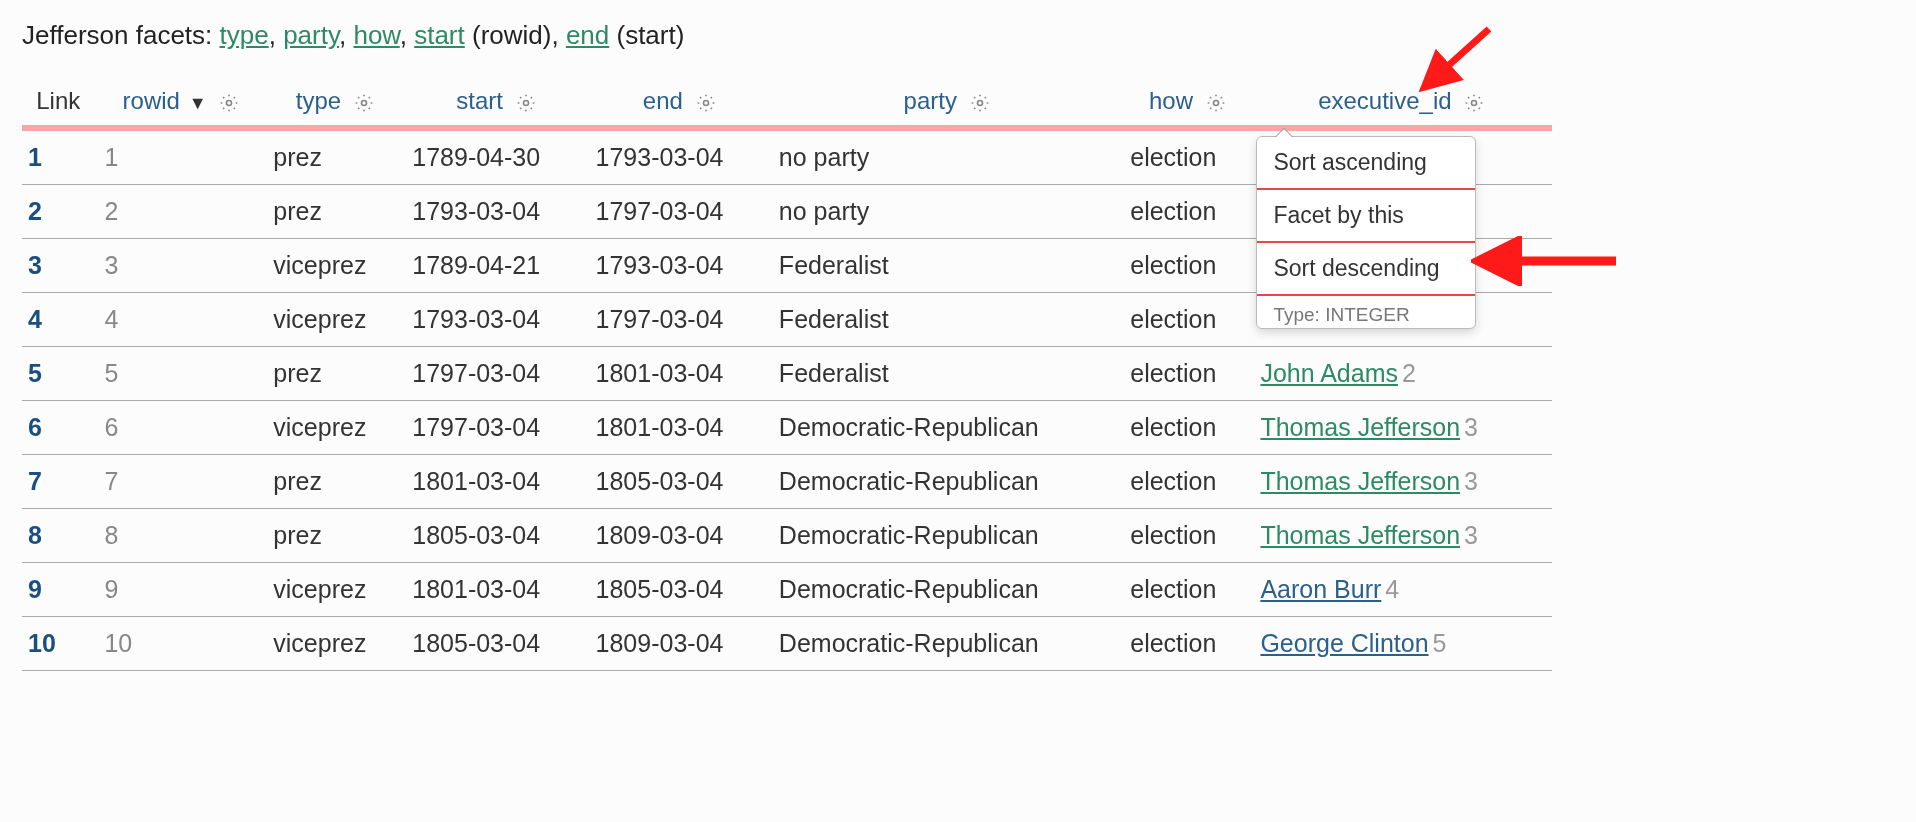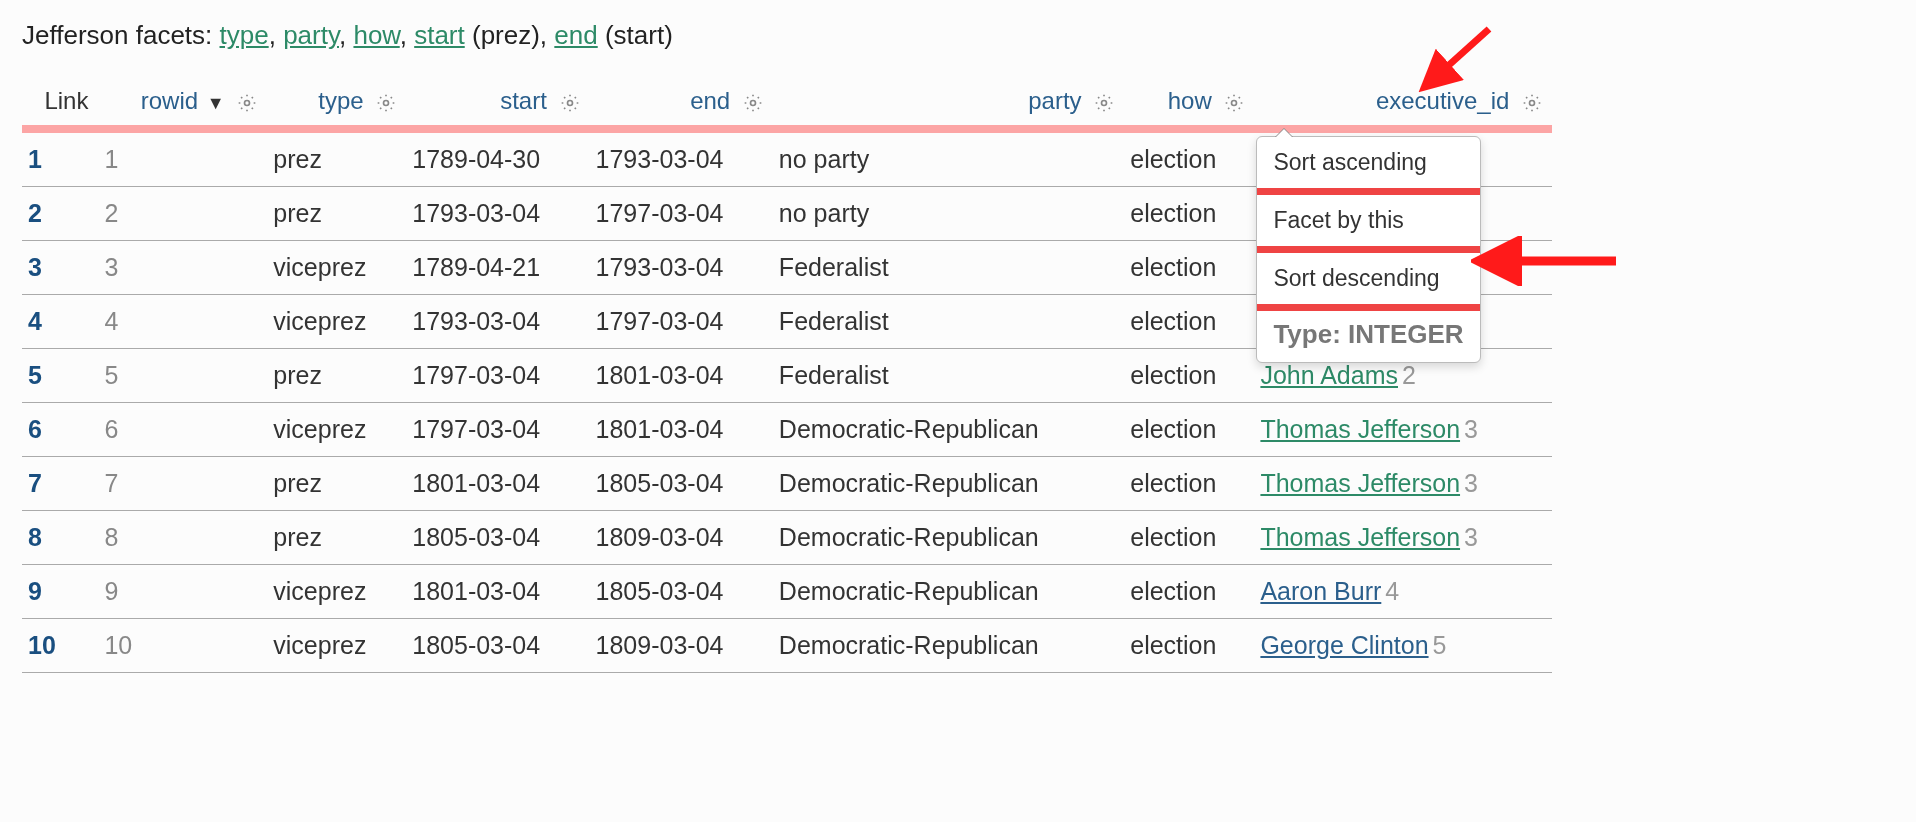--- a/index.html
+++ b/index.html
@@ -9,25 +9,25 @@
     color: #333;
     background: #fcfcfc;
     padding: 20px 22px;
   }
   .facets-line { margin-bottom: 28px; font-size: 26px; color: #222; }
   .facets-line a { color: #2d8a67; text-decoration: underline; }
   .facets-line .plain { color: #222; }
 
   table { border-collapse: collapse; width: 1530px; }
   th {
-    text-align: right;
+    text-align: center;
     font-weight: 400;
     color: #2b5f8c;
     padding: 8px 10px 10px 6px;
-    border-bottom: 8px solid #fca5a5;
+    border-bottom: 6px solid #fca5a5;
     white-space: nowrap;
     vertical-align: bottom;
   }
   th.link-col { color: #333; }
   th .sort-label { cursor: pointer; }
   th .arrow { color: #333; font-size: 18px; margin-left: 2px; }
   .gear {
     display: inline-block;
     color: #888;
     margin-left: 6px;
@@ -74,45 +74,44 @@
     content: "";
     position: absolute;
     top: -8px;
     left: 19px;
     border-left: 8px solid transparent;
     border-right: 8px solid transparent;
     border-bottom: 8px solid #fff;
   }
   .dropdown .item {
     padding: 12px 16px;
-    border-bottom: 7px solid #ef4444;
+    border-bottom: 2px solid #ef4444;
     cursor: pointer;
   }
   .dropdown .meta {
-    padding: 8px 16px 12px;
+    padding: 8px 16px 2px;
     color: #777;
-    font-size: 26px;
-    font-weight: bold;
+    font-size: 19px;
   }
 
   
   .red-arrow {
     position: absolute;
     z-index: 200;
     pointer-events: none;
   }
   .red-arrow svg { display: block; }
 
   .table-wrap { position: relative; }
 </style>
 </head>
 <body>
 
 <div class="facets-line">
-  <span>Jefferson facets: </span><span id="facet-links"><a href="#">type</a><span class="plain">, </span><a href="#">party</a><span class="plain">, </span><a href="#">how</a><span class="plain">, </span><a href="#">start</a><span class="plain"> (prez), </span><a href="#">end</a><span class="plain"> (start)</span></span>
+  <span>Jefferson facets: </span><span id="facet-links"><a href="#">type</a><span class="plain">, </span><a href="#">party</a><span class="plain">, </span><a href="#">how</a><span class="plain">, </span><a href="#">start</a><span class="plain"> (rowid), </span><a href="#">end</a><span class="plain"> (start)</span></span>
 </div>
 
 <div class="table-wrap">
 <table>
   <thead>
     <tr>
       <th class="link-col">
         <span>Link</span>
       </th>
       <th>

